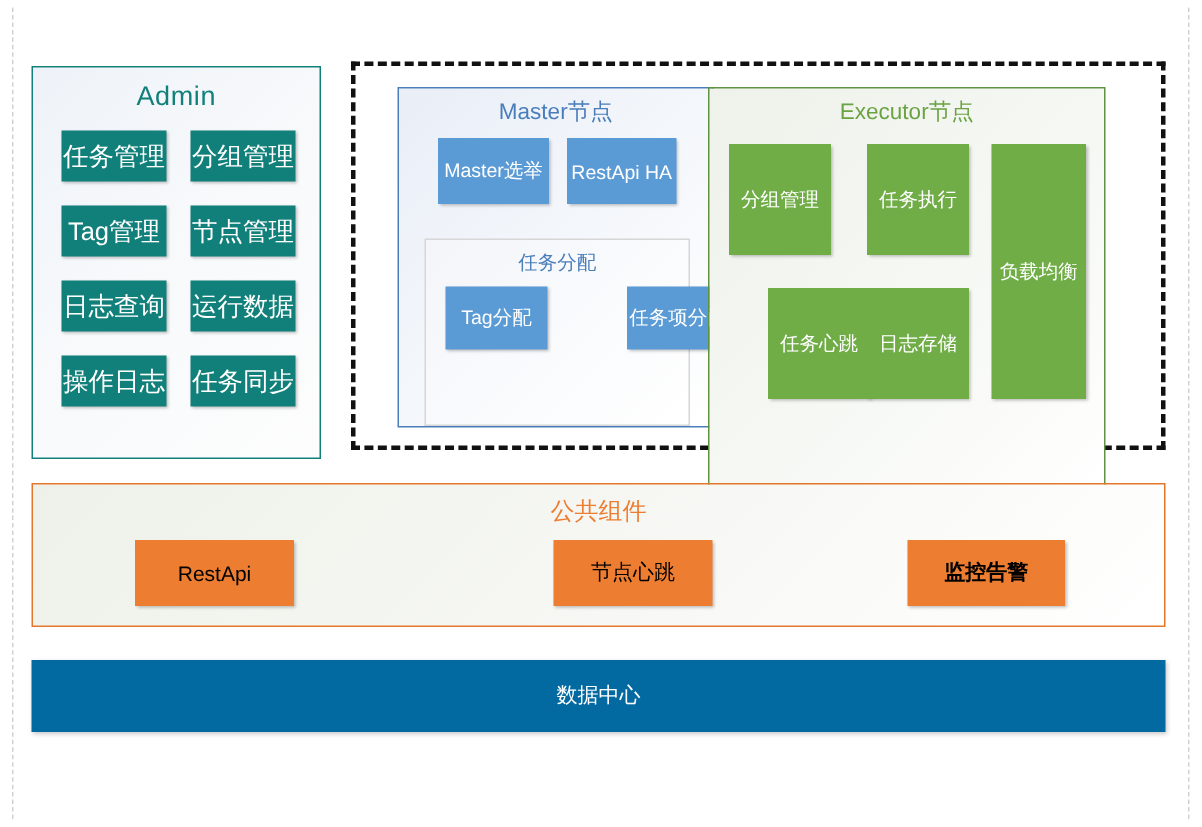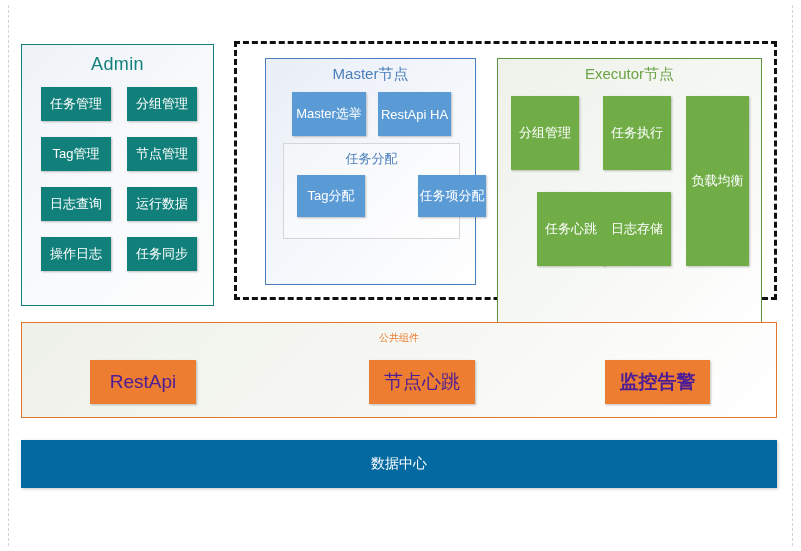--- a/index.html
+++ b/index.html
@@ -59,21 +59,21 @@
     width: 156px;
     display: grid;
     grid-template-columns: 70px 70px;
     grid-template-rows: repeat(4, 34px);
     column-gap: 16px;
     row-gap: 16px;
   }
   .tealbox {
     background: #12807a;
     color: #ffffff;
-    font-size: 13px;
+    font-size: 17px;
     display: flex;
     align-items: center;
     justify-content: center;
     box-shadow: 1px 1px 2px rgba(0,0,0,.25);
     box-sizing: border-box;
   }
 
   
   .dashed-cluster {
     position: absolute;
@@ -115,44 +115,44 @@
     box-shadow: 1px 1px 2px rgba(0,0,0,.25);
     box-sizing: border-box;
     position: absolute;
   }
   .m-elect { left: 26px;  top: 33px;  width: 74px;  height: 44px; }
   .m-ha    { left: 112px; top: 33px;  width: 73px;  height: 44px; }
 
   .alloc-panel {
     position: absolute;
     left: 17px;
-    top: 84px;
+    top: 100px;
     width: 177px;
-    height: 96px;
+    height: 125px;
     border: 1px solid #d6d6d6;
     background: linear-gradient(135deg, #f3f5f9 0%, #fafbfd 55%, #ffffff 100%);
     box-sizing: border-box;
     text-decoration: underline;
   }
   .alloc-title {
     position: absolute;
     left: 0;
     top: 6px;
     width: 100%;
     text-align: center;
     color: #4a7ebb;
     font-size: 13px;
   }
   .a-tag  { left: 13px;  top: 31px; width: 68px; height: 42px; }
   .a-item { left: 98px;  top: 31px; width: 68px; height: 42px; margin-left: 36px; }
 
   
   .executor-panel {
     position: absolute;
-    left: 497px;
+    left: 472px;
     top: 58px;
     width: 265px;
     height: 276px;
     border: 1px solid #5f9241;
     background: linear-gradient(135deg, #eef2ea 0%, #f6f8f4 55%, #ffffff 100%);
     box-sizing: border-box;
   }
   .executor-title {
     position: absolute;
     left: 0;
@@ -190,26 +190,26 @@
     background: linear-gradient(135deg, #eef1e9 0%, #f6f7f3 50%, #ffffff 100%);
     box-sizing: border-box;
   }
   .common-title {
     position: absolute;
     left: 0;
     top: 8px;
     width: 100%;
     text-align: center;
     color: #ed7d31;
-    font-size: 10px;
+    font-size: 16px;
   }
   .orangebox {
     background: #ed7d31;
-    color: #4c1d95;
-    font-size: 19px;
+    color: #000000;
+    font-size: 14px;
     display: flex;
     align-items: center;
     justify-content: center;
     box-shadow: 1px 1px 2px rgba(0,0,0,.25);
     box-sizing: border-box;
     position: absolute;
     height: 44px;
     text-align: center;
   }
   .c-rest  { left: 68px;  top: 37px; width: 106px; }

